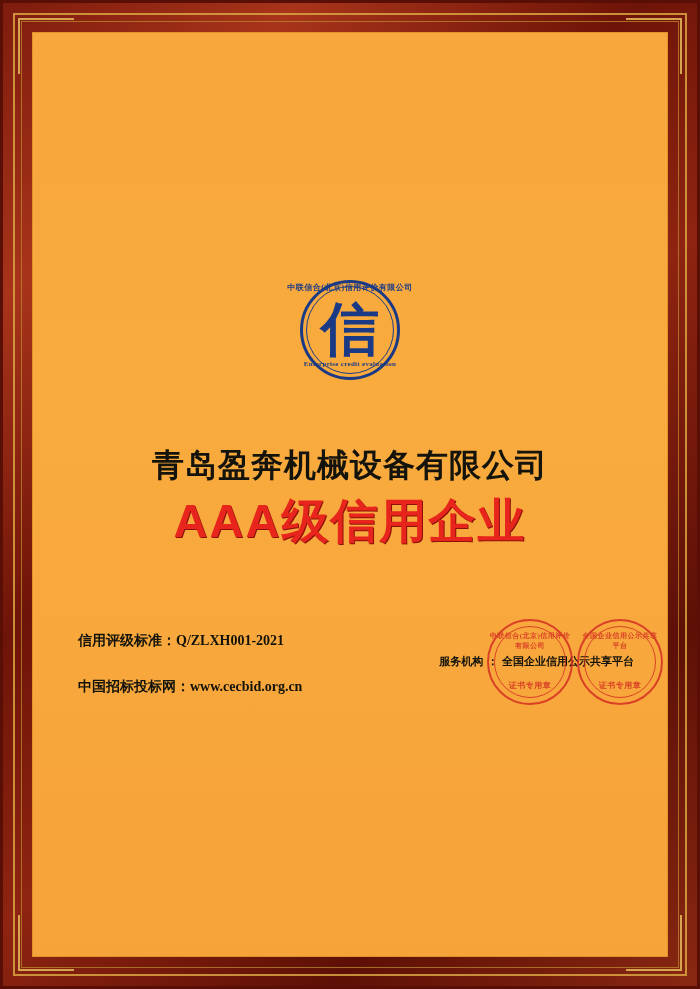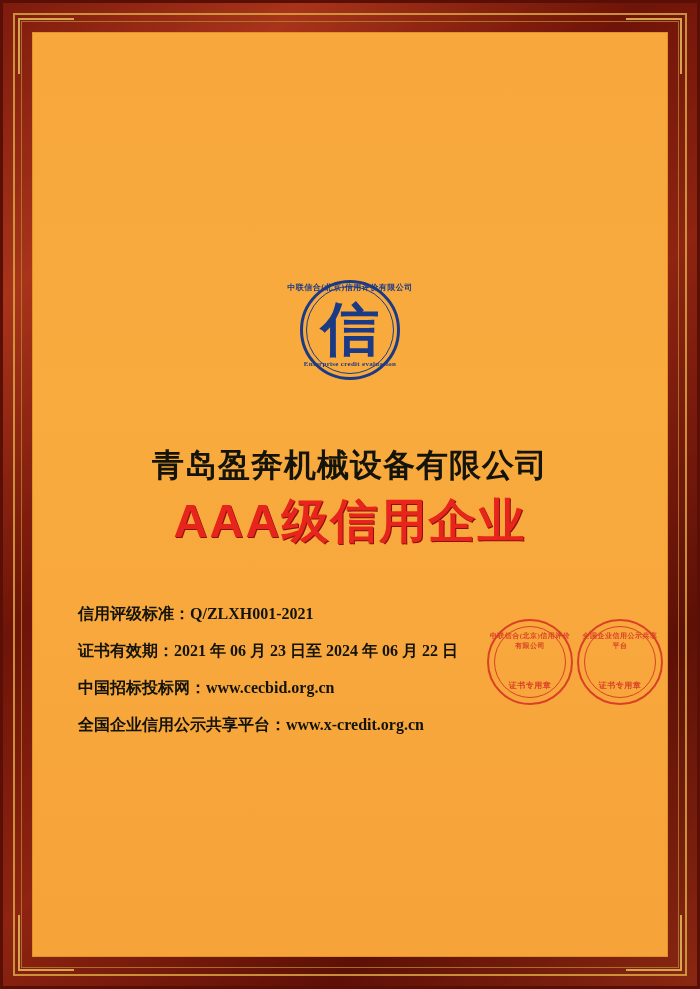--- a/index.html
+++ b/index.html
@@ -157,26 +157,27 @@
   }
 
   
   .details {
     position: absolute;
     left: 46px;
     top: 572px;
     width: 420px;
   }
   .details .line {
-    font-size: 16px;
+    font-size: 14px;
     color: #13130b;
     font-weight: bold;
     margin-bottom: 16px;
     white-space: nowrap;
     font-family: "DejaVu Serif", serif;
+    margin-top: 28px;
   }
   .details .line .val {
     font-family: "Liberation Serif", serif;
   }
 
   
   .agency {
     position: absolute;
     right: 34px;
     top: 620px;
@@ -253,31 +254,26 @@
     </div>
 
     <div class="company">青岛盈奔机械设备有限公司</div>
     <div class="grade">AAA级信用企业</div>
 
     <div class="details">
       <div class="line">
         <span>信用评级标准：</span><span class="val">Q/ZLXH001-2021</span>
       </div>
       <div class="line">
-        <span>证书有效期：</span><span class="val">2021 年 06 月 23 日至 2024 年 06 月 22 日</span>
-      </div>
-      <div class="line">
         <span>中国招标投标网：</span><span class="val">www.cecbid.org.cn</span>
       </div>
-      <div class="line">
-        <span>全国企业信用公示共享平台：</span><span class="val">www.x-credit.org.cn</span>
-      </div>
     </div>
 
     <div class="agency">
+      <div>服务机构 ： 全国企业信用公示共享平台</div>
     </div>
 
     <div class="seal s1">
       <div class="seal-inner"></div>
       <div class="seal-top">中联信合(北京)信用评价有限公司</div>
       <div class="seal-bottom">证书专用章</div>
     </div>
 
     <div class="seal s2">
       <div class="seal-inner"></div>

